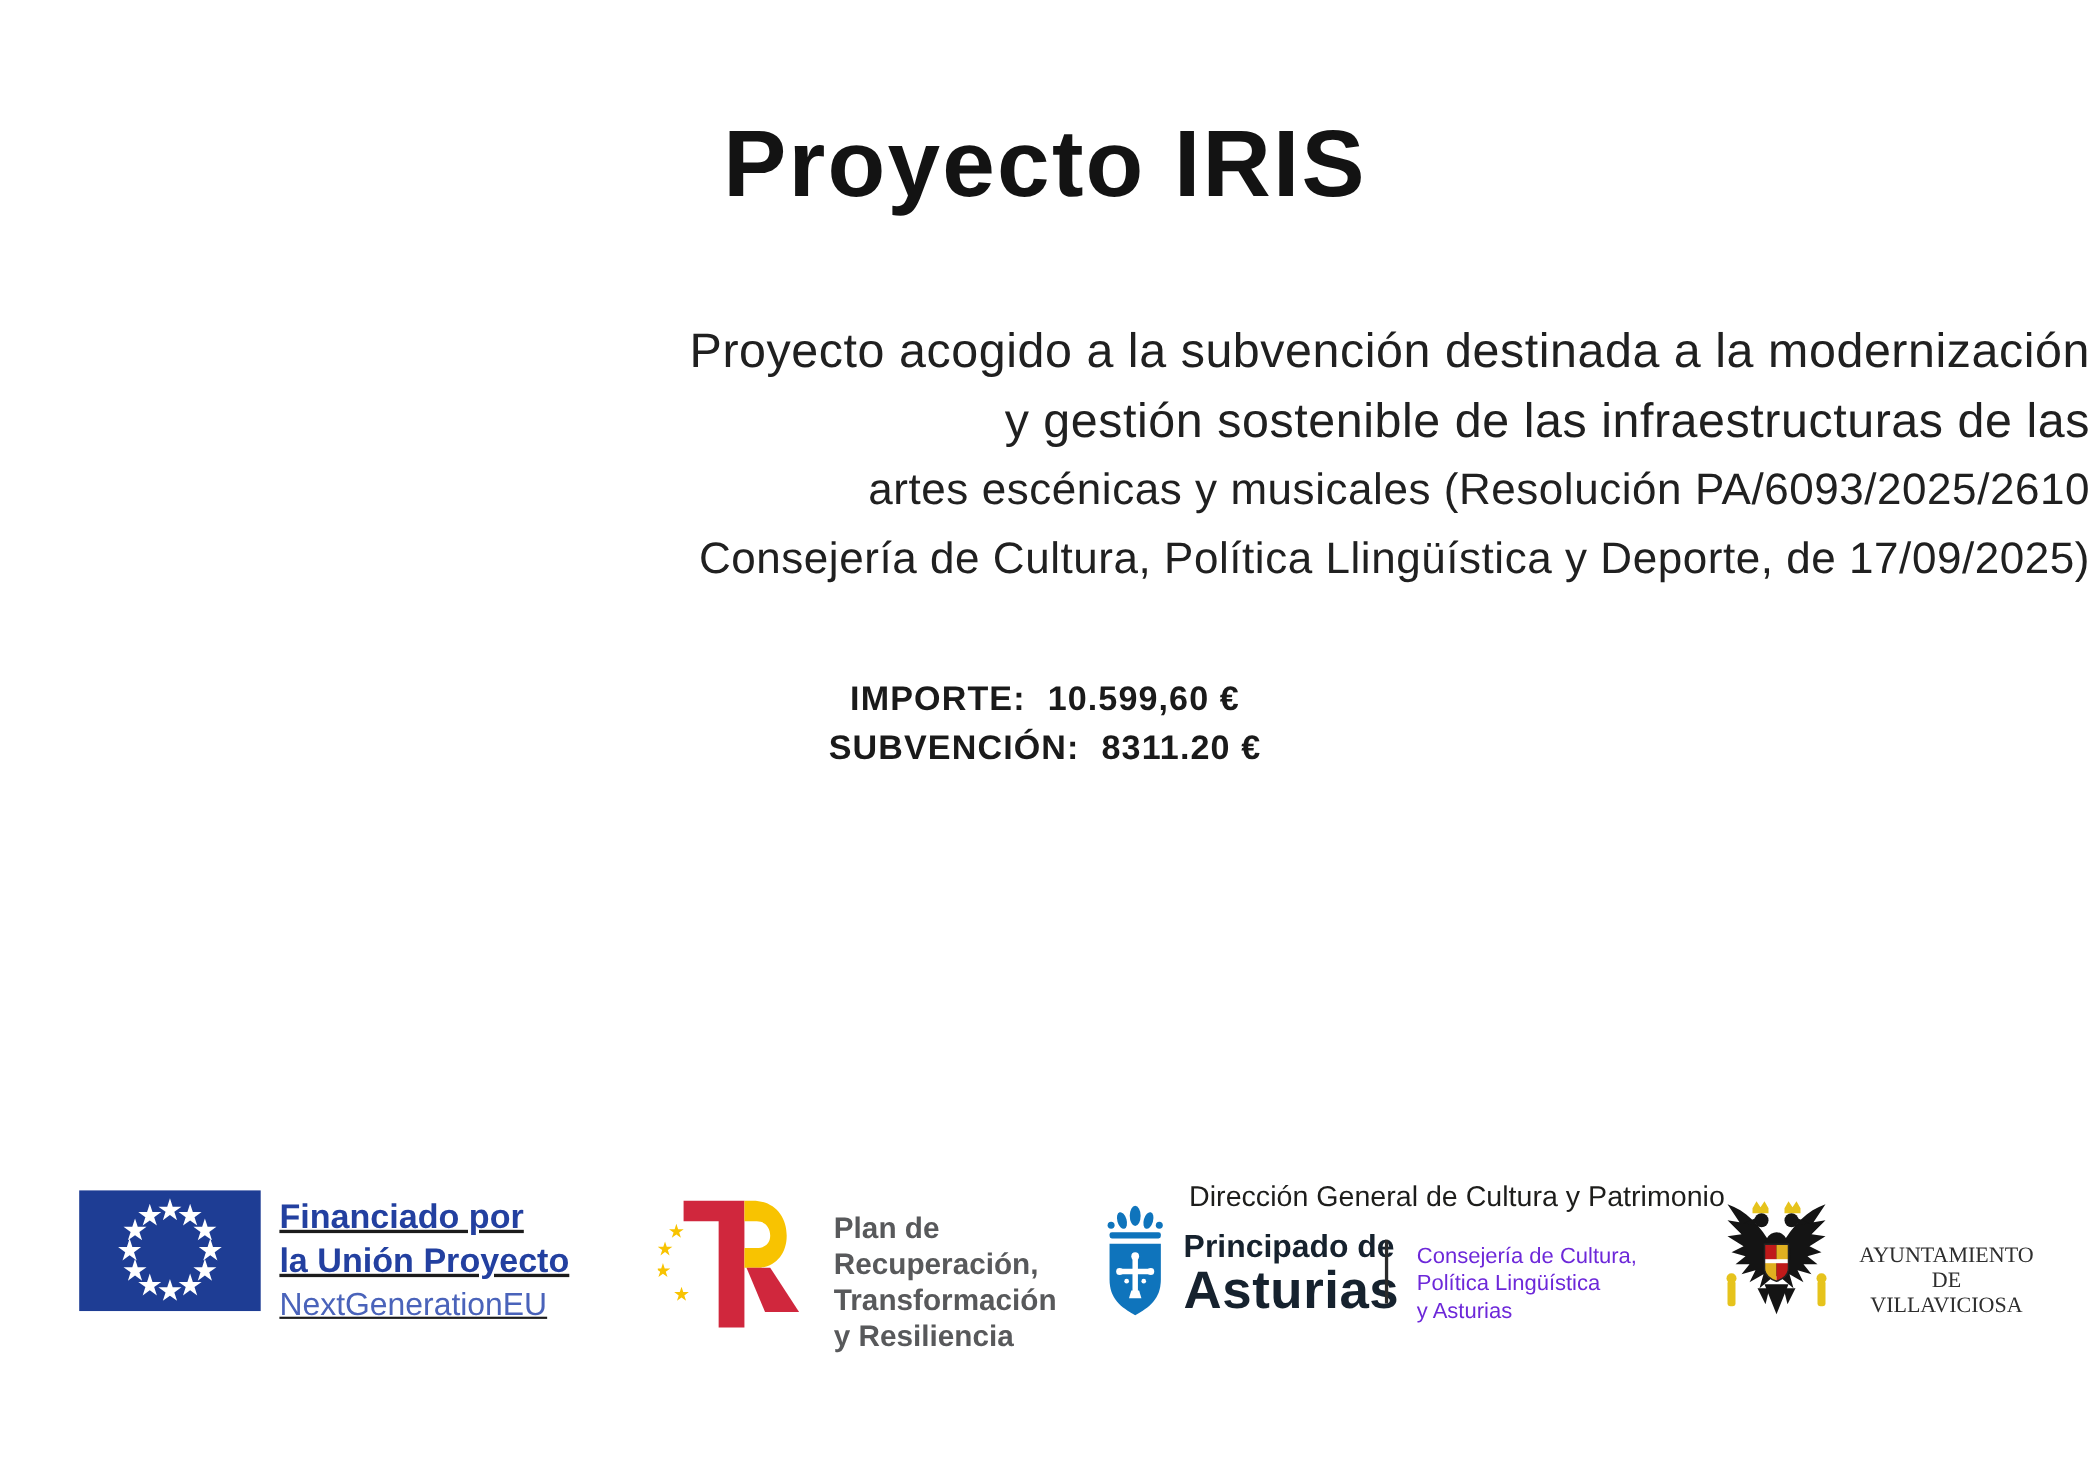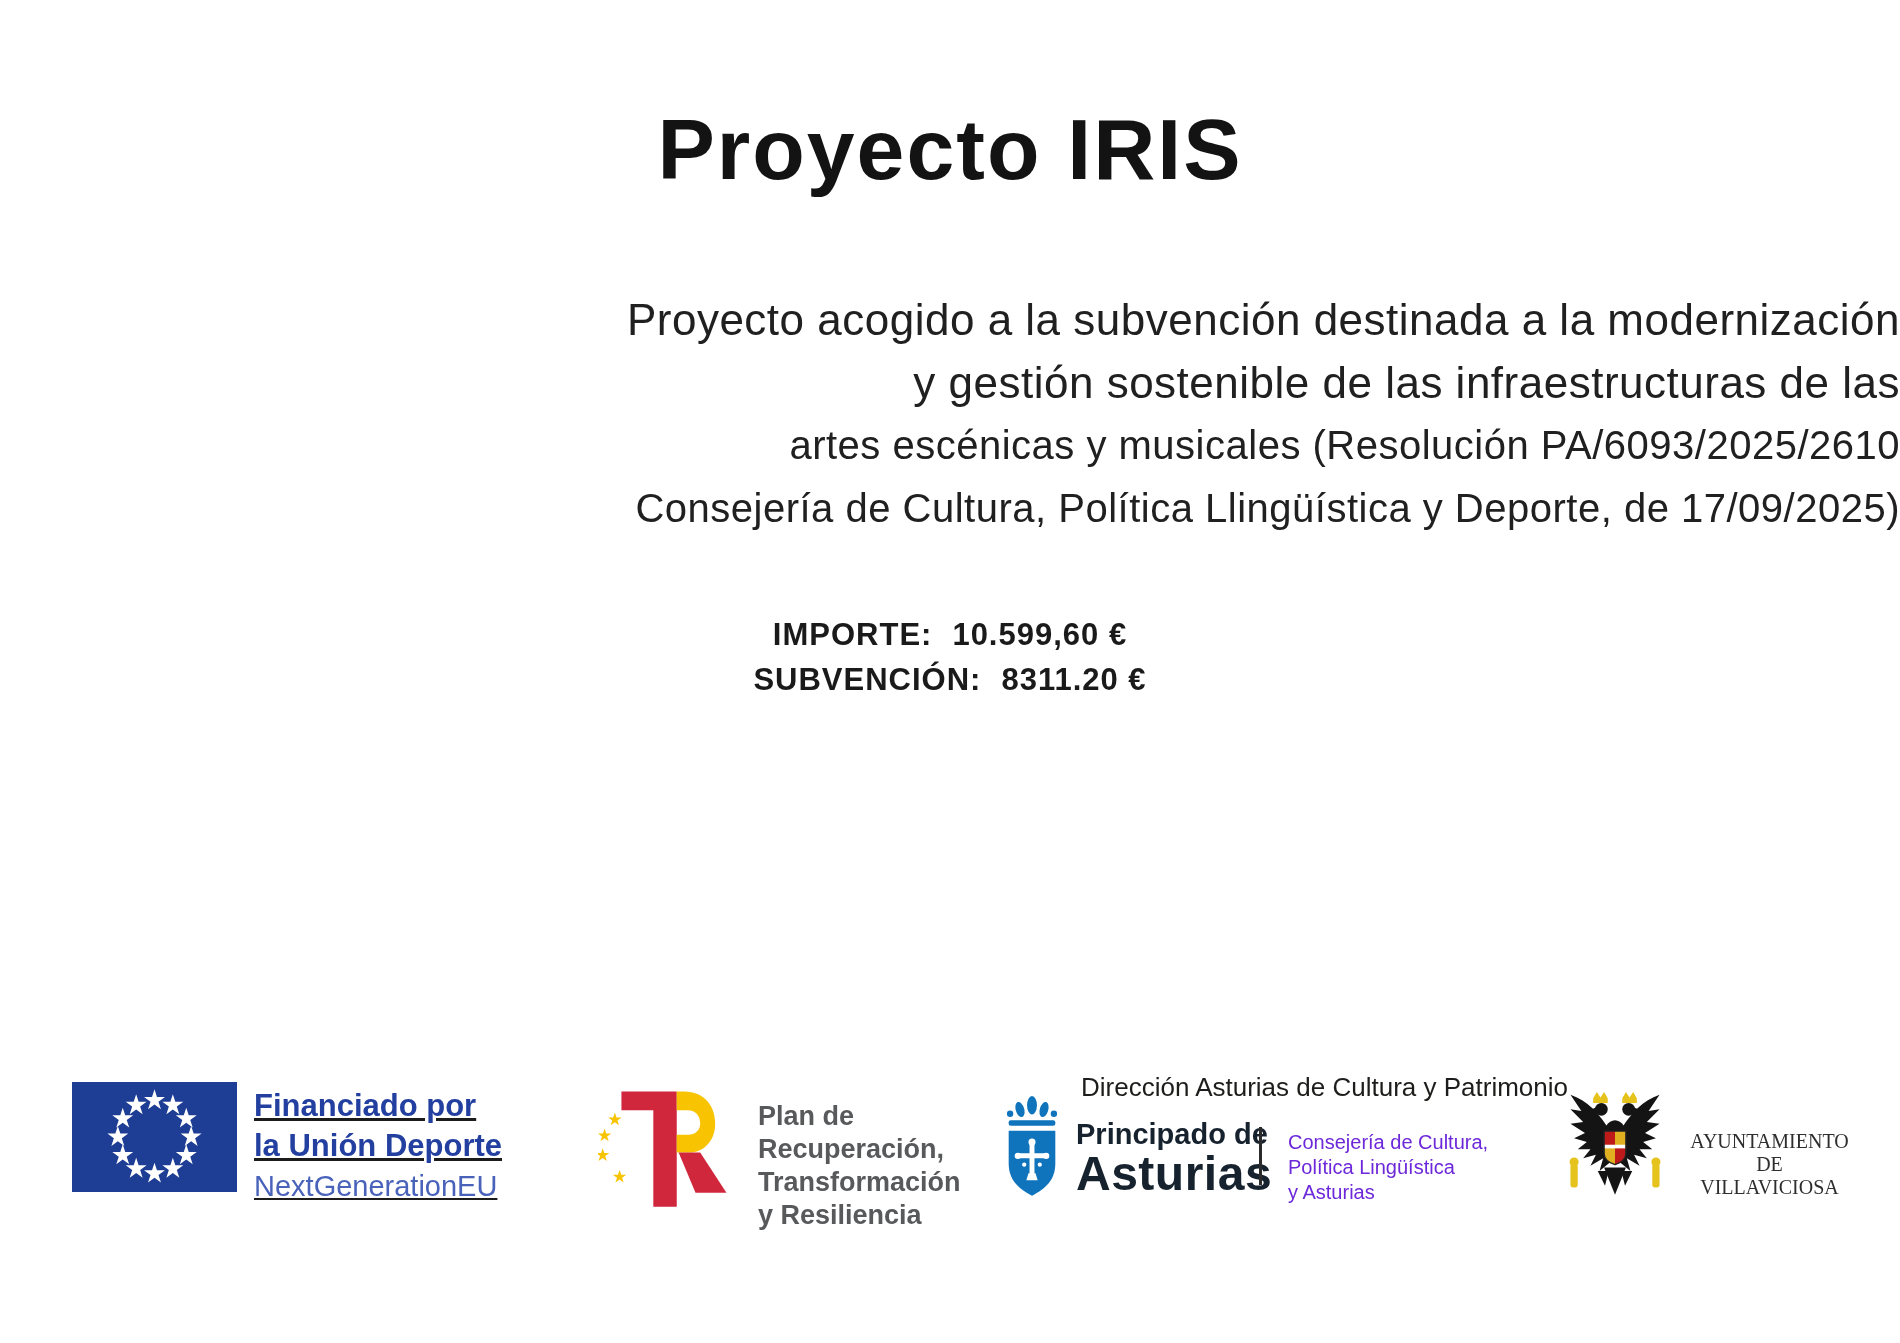--- a/index.html
+++ b/index.html
@@ -96,21 +96,21 @@
           <use href="#star5" transform="translate(135,150) scale(1.8)"></use>
           <use href="#star5" transform="translate(105,141.96) scale(1.8)"></use>
           <use href="#star5" transform="translate(83.04,120) scale(1.8)"></use>
           <use href="#star5" transform="translate(75,90) scale(1.8)"></use>
           <use href="#star5" transform="translate(83.04,60) scale(1.8)"></use>
           <use href="#star5" transform="translate(105,38.04) scale(1.8)"></use>
         </g>
       </svg>
       <div class="eu-text">
         <div class="eu-bold">Financiado por</div>
-        <div class="eu-bold">la Unión Deporte</div>
+        <div class="eu-bold">la Unión Proyecto</div>
         <div class="eu-light">NextGenerationEU</div>
       </div>
     </div>
 
     <div class="logo-group plan-group">
       <svg width="150" height="132" viewBox="0 0 160 140">
         <g style="color:#f8c301">
           <use href="#star5" transform="translate(18,44) scale(0.75)"></use>
           <use href="#star5" transform="translate(7,61) scale(0.75)"></use>
           <use href="#star5" transform="translate(5,82) scale(0.75)"></use>
@@ -122,21 +122,21 @@
       </svg>
       <div class="plan-text">
         <div class="plan-line">Plan de</div>
         <div class="plan-line">Recuperación,</div>
         <div class="plan-line">Transformación</div>
         <div class="plan-line">y Resiliencia</div>
       </div>
     </div>
 
     <div class="logo-group ast-group">
-      <div class="ast-top">Dirección Asturias de Cultura y Patrimonio</div>
+      <div class="ast-top">Dirección General de Cultura y Patrimonio</div>
       <svg class="ast-shield" width="64" height="106" viewBox="0 0 90 150">
         <g fill="#0f74bc">
           <ellipse cx="45" cy="16" rx="7" ry="13"></ellipse>
           <ellipse cx="28" cy="22" rx="6" ry="11" transform="rotate(-16 28 22)"></ellipse>
           <ellipse cx="62" cy="22" rx="6" ry="11" transform="rotate(16 62 22)"></ellipse>
           <circle cx="14" cy="28" r="4.5"></circle>
           <circle cx="76" cy="28" r="4.5"></circle>
           <rect x="12" y="37" width="66" height="8" rx="3"></rect>
           <path d="M12,52 h66 v46 c0,25 -15,36 -33,46 c-18,-10 -33,-21 -33,-46 z"></path>
         </g>

